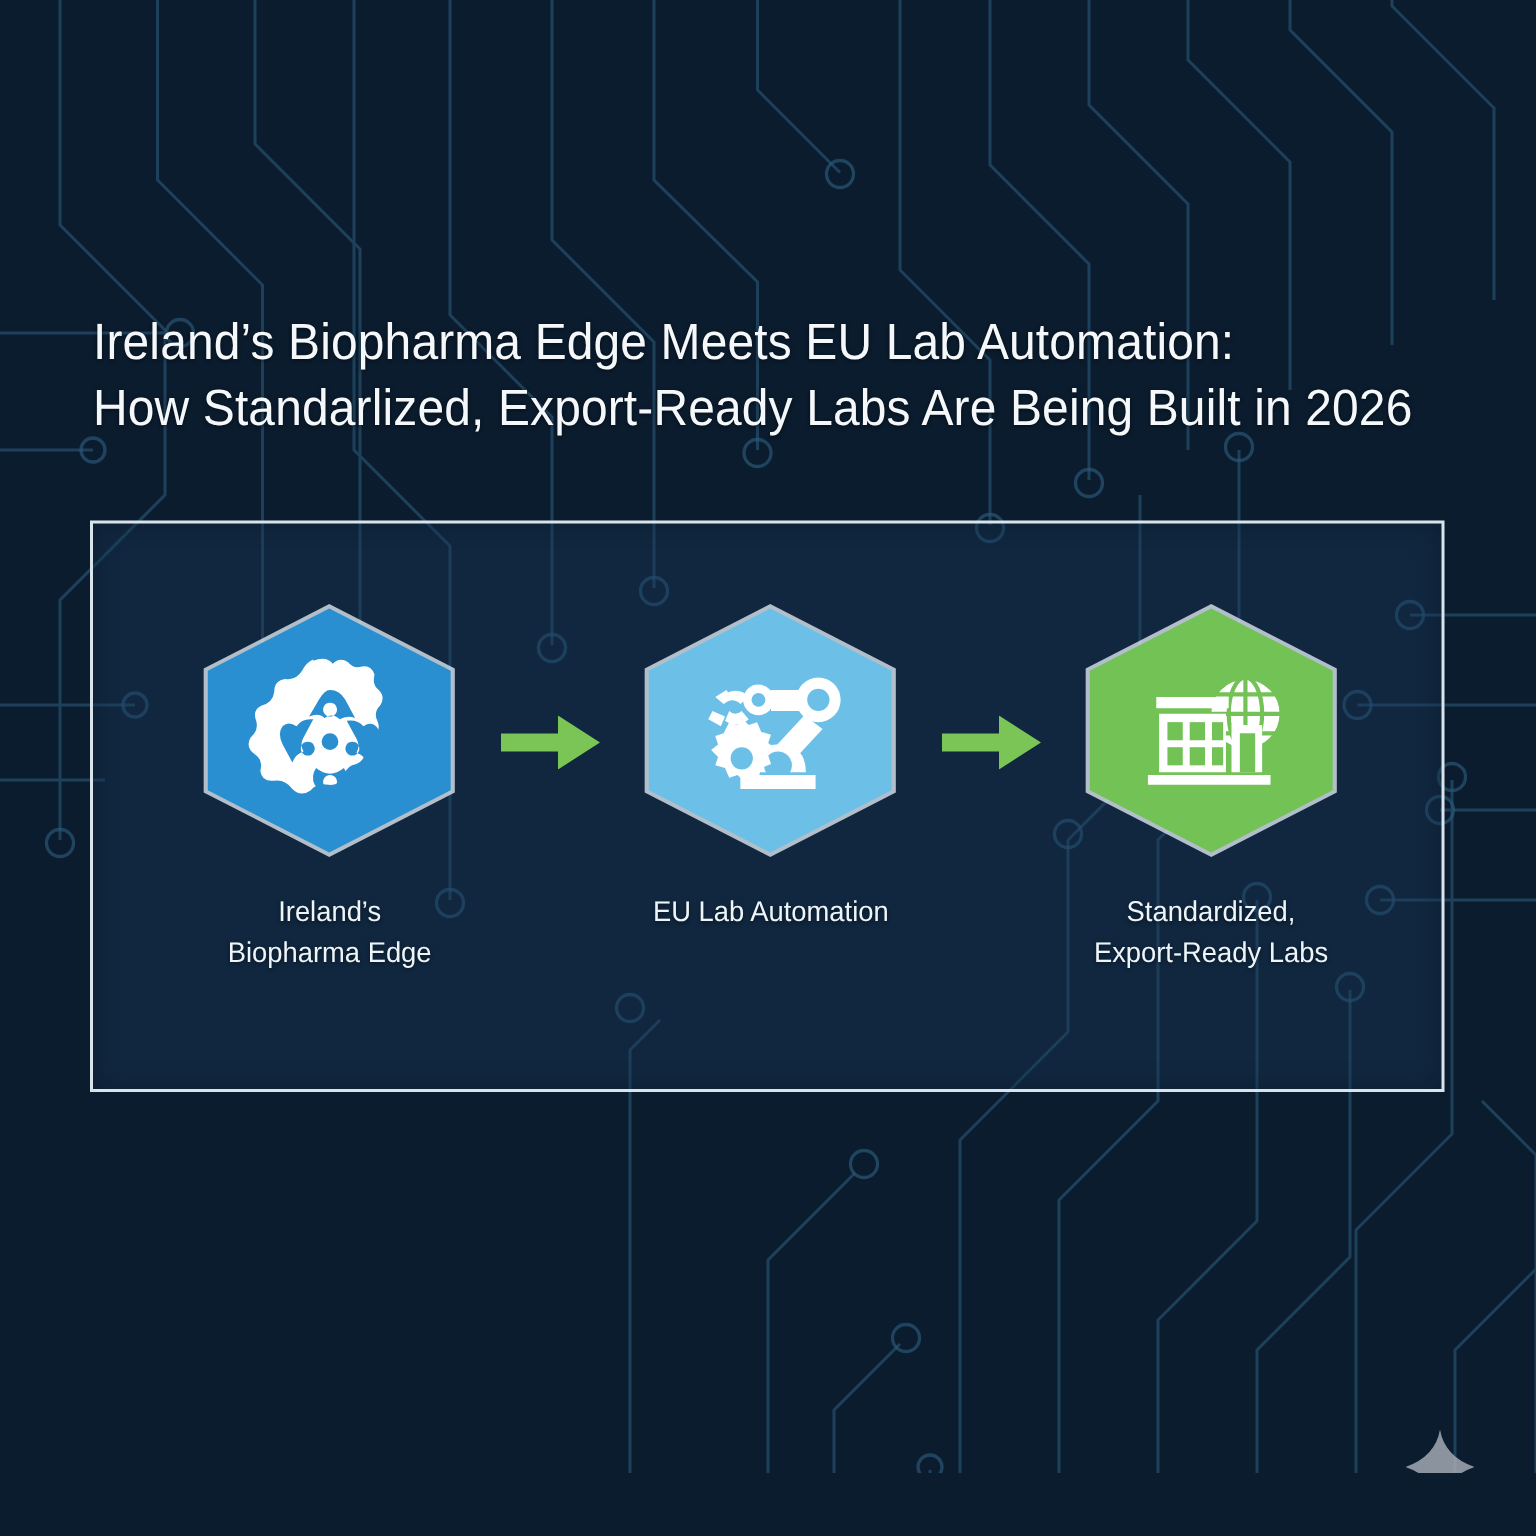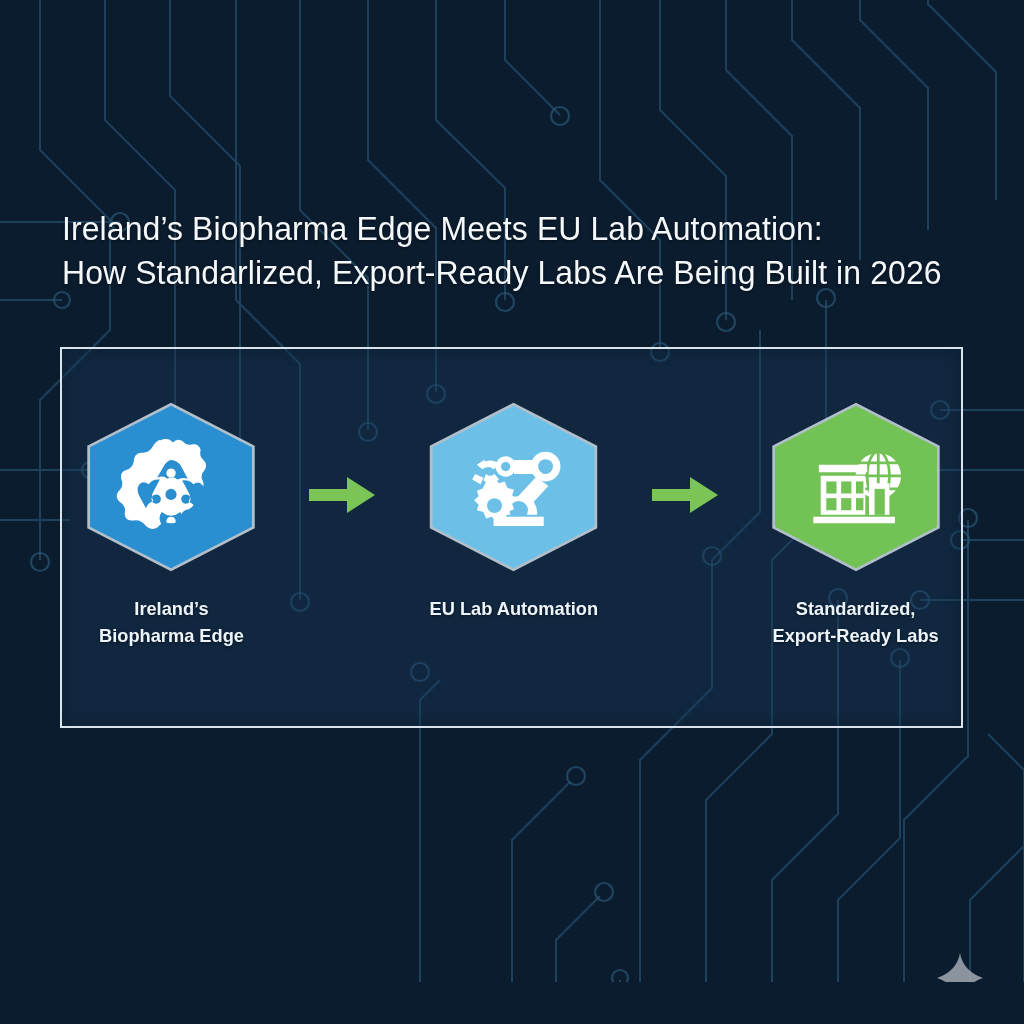--- a/index.html
+++ b/index.html
@@ -63,22 +63,21 @@
   }
 
   .flow {
     position: absolute;
     left: 0;
     top: 0;
     width: 903px;
     height: 381px;
     display: flex;
     align-items: flex-start;
-    justify-content: space-between;
-    font-weight: bold;
+    justify-content: center;
   }
 
   .step {
     width: 218px;
     display: flex;
     flex-direction: column;
     align-items: center;
     padding-top: 52px;
   }
 

